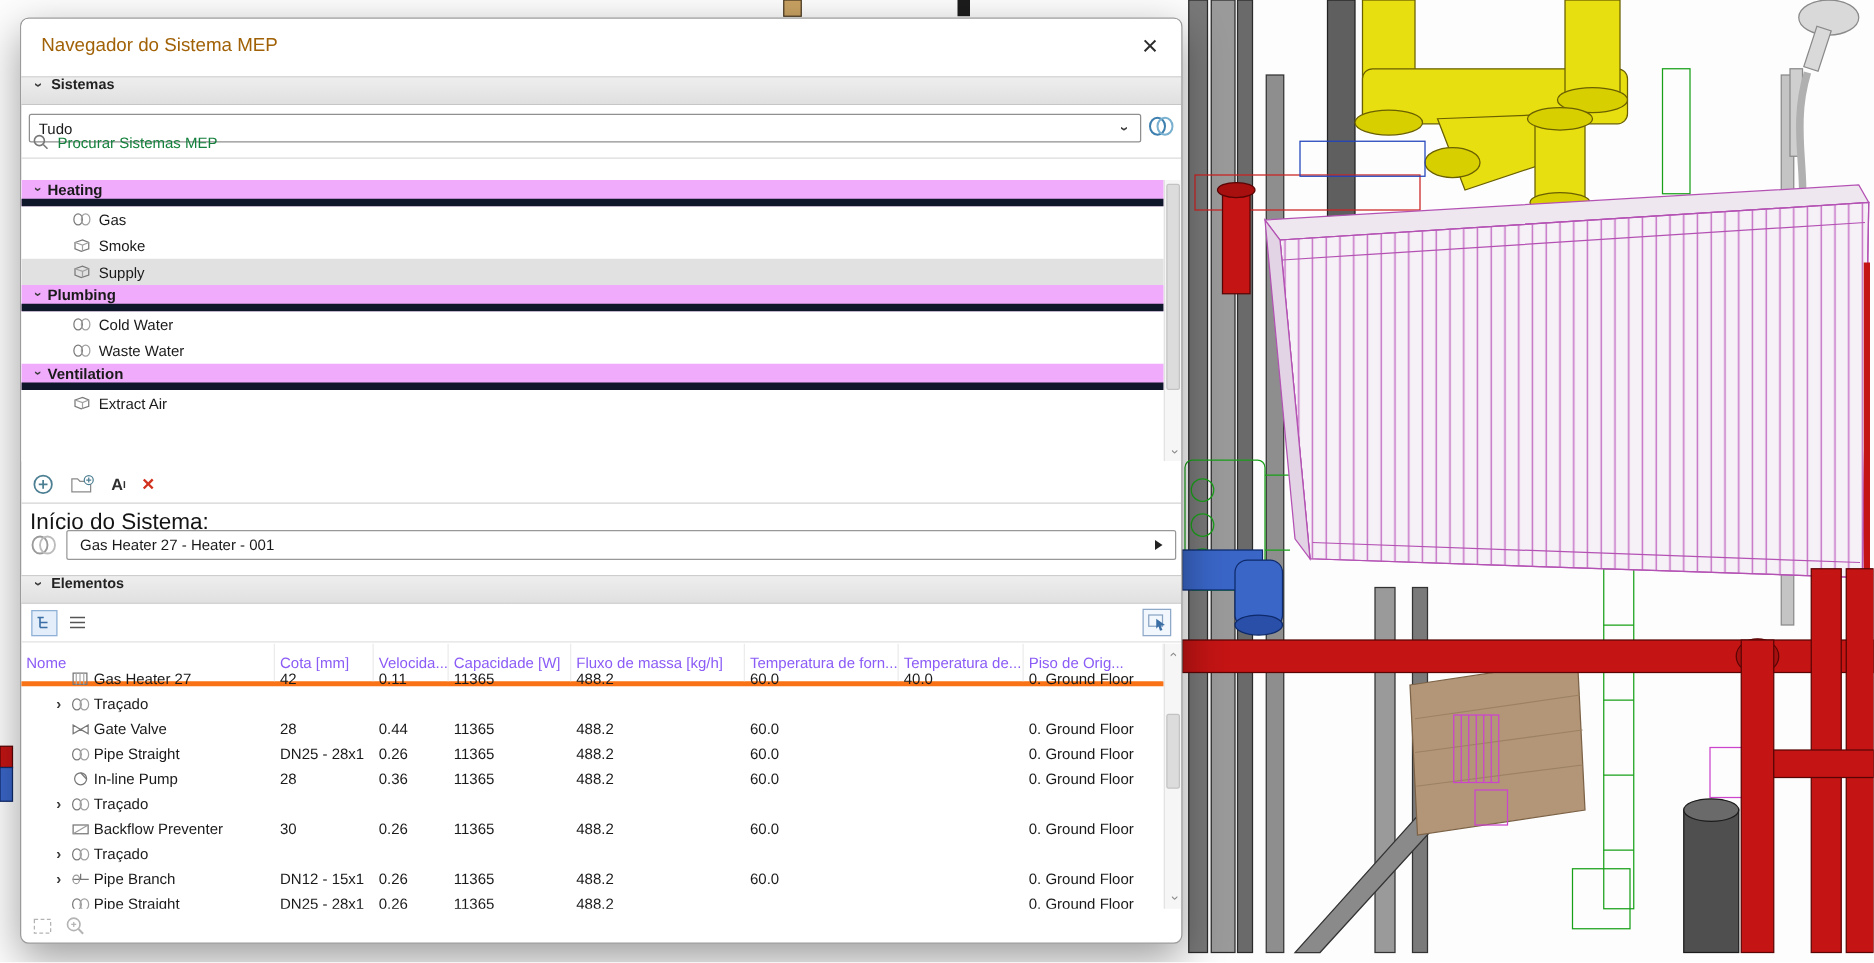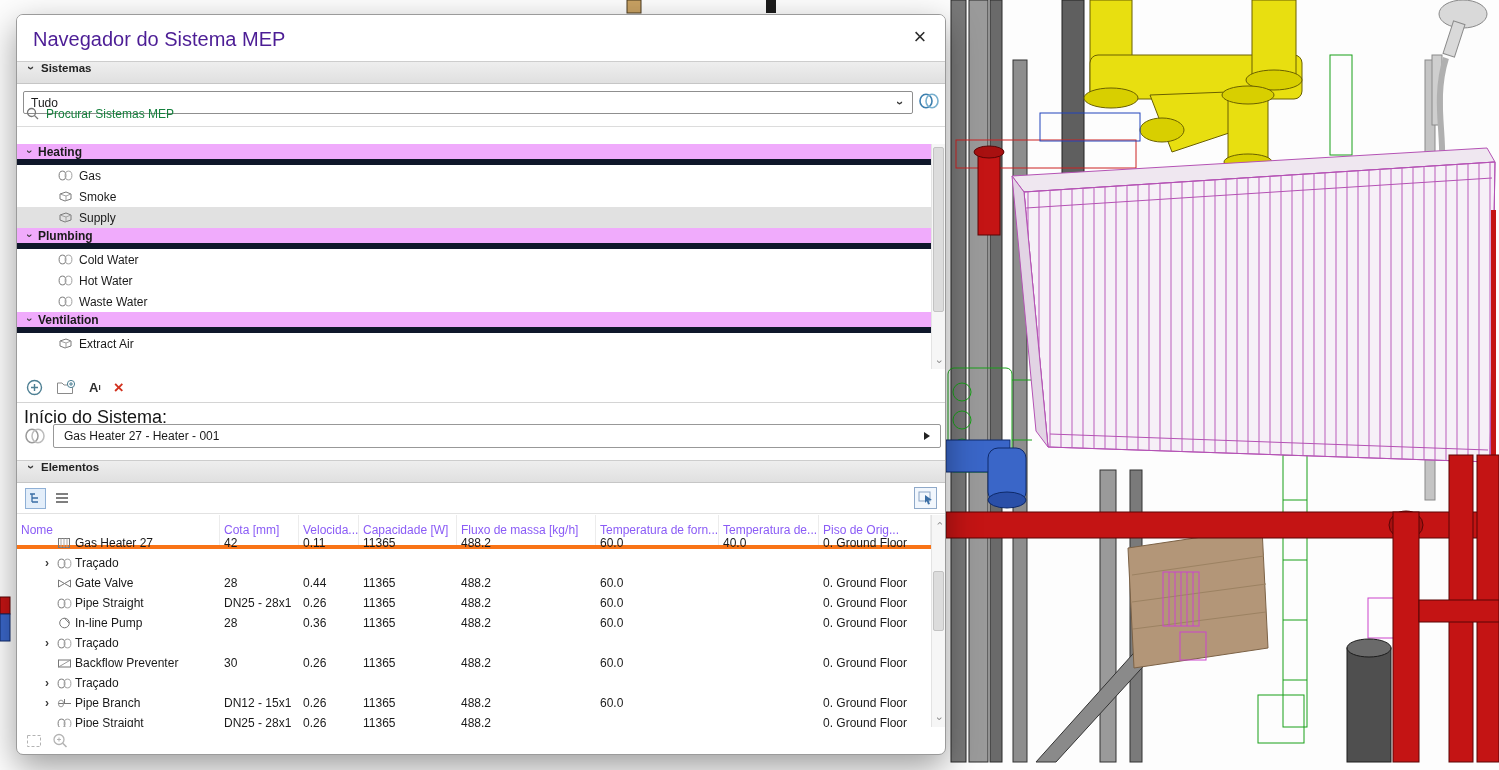--- a/index.html
+++ b/index.html
@@ -5,21 +5,21 @@
   *{margin:0;padding:0;box-sizing:border-box}
   html,body{background:#fff}
   body{font-family:"Liberation Sans","DejaVu Sans",sans-serif;font-size:12px;color:#1a1a1a}
   .viewport{position:relative;width:1499px;height:770px;overflow:hidden;background:#fdfdfd}
   .scene{position:absolute;left:0;top:0}
 
   
   .dialog{position:absolute;left:16px;top:14px;width:930px;height:741px;background:#fff;
     border:1px solid #9b9b9b;border-radius:7px;box-shadow:0 12px 34px rgba(0,0,0,.38);overflow:hidden}
   .titlebar{position:absolute;left:0;top:0;right:0;height:46px;background:#fff}
-  .title{position:absolute;left:16px;top:13px;font-size:20px;color:#4c1d95}
+  .title{position:absolute;left:16px;top:13px;font-size:15px;color:#a16207}
   .close{position:absolute;right:12px;top:8px;width:26px;height:28px;font-size:22px;line-height:28px;text-align:center;color:#2c2c2c;cursor:pointer}
 
   .secheader{position:absolute;left:0;right:0;height:23px;background:linear-gradient(#eeeeee,#e0e0e0);
     border-top:1px solid #cdcdcd;border-bottom:1px solid #c6c6c6;display:flex;align-items:flex-start;gap:5px;
     padding-left:9px;font-size:11.5px;font-weight:bold;color:#222}
   .chev{display:inline-block;transform:rotate(90deg);font-weight:700;color:#3c3c3c;font-size:12px;line-height:1;width:10px;text-align:center}
   .chev.up{transform:rotate(-90deg)}
 
   .filter-combo{position:absolute;left:6px;top:76px;width:890px;height:23px;border:1px solid #8f8f8f;border-radius:2px;
     background:#fff;display:flex;align-items:center;justify-content:space-between;padding:0 7px;cursor:pointer}
@@ -270,29 +270,20 @@
             </span>
             <span class="lbl">Cold Water</span>
           </div>
           <div class="tree-item">
             <span class="ic">
               <svg width="15" height="11" viewBox="0 0 15 11">
                 <ellipse cx="4.5" cy="5.5" rx="3.4" ry="4.4" fill="none" stroke="#7a7a7a"></ellipse>
                 <ellipse cx="10.5" cy="5.5" rx="3.4" ry="4.4" fill="none" stroke="#a0a0a0"></ellipse>
               </svg>
             </span>
-            <span class="lbl">Hot Water</span>
-          </div>
-          <div class="tree-item">
-            <span class="ic">
-              <svg width="15" height="11" viewBox="0 0 15 11">
-                <ellipse cx="4.5" cy="5.5" rx="3.4" ry="4.4" fill="none" stroke="#7a7a7a"></ellipse>
-                <ellipse cx="10.5" cy="5.5" rx="3.4" ry="4.4" fill="none" stroke="#a0a0a0"></ellipse>
-              </svg>
-            </span>
             <span class="lbl">Waste Water</span>
           </div>
           <div class="tree-group">
             <span class="chev">›</span>
             <span class="lbl">Ventilation</span>
           </div>
           <div class="tree-item">
             <span class="ic">
               <svg width="15" height="11" viewBox="0 0 15 11">
                 <path d="M2 3 L8 1 L13 3 L13 8 L7 10 L2 8 Z" fill="none" stroke="#7a7a7a"></path>

